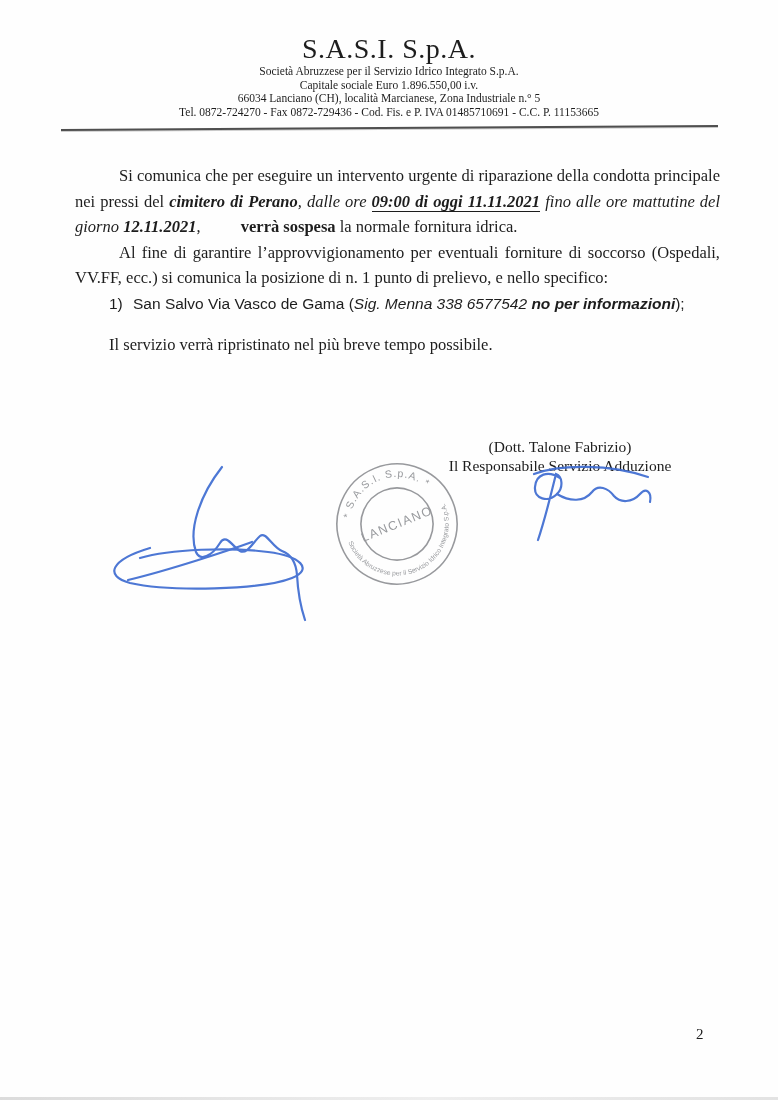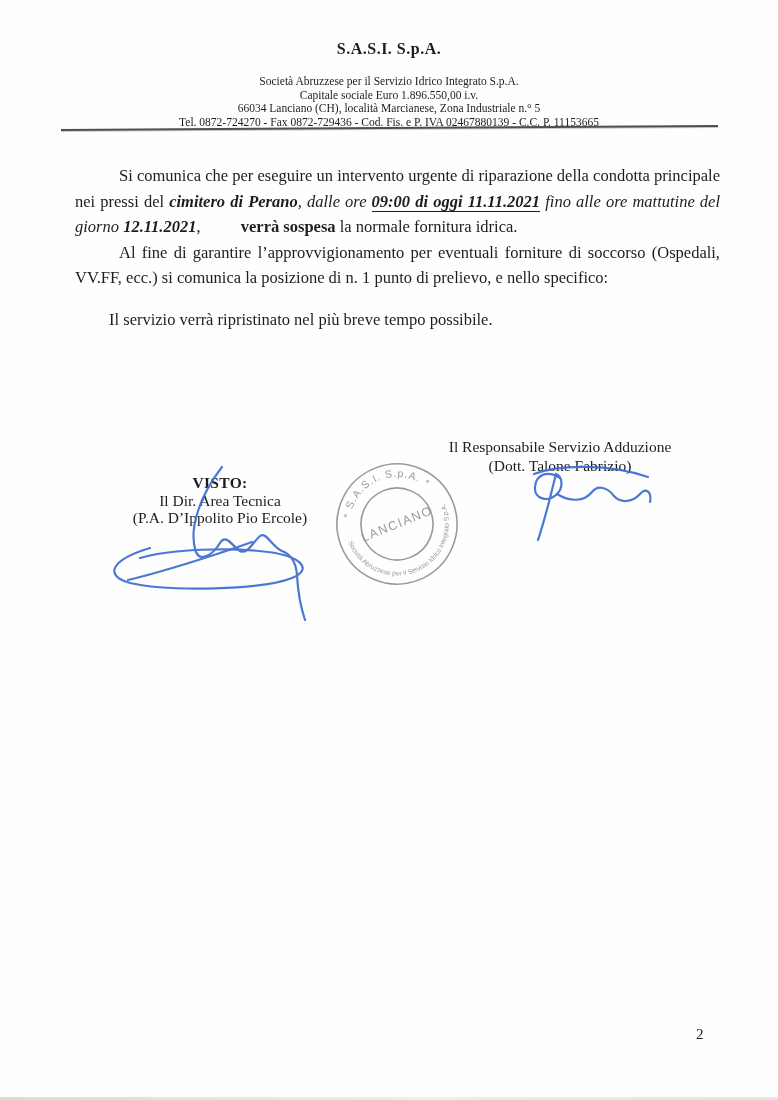--- a/index.html
+++ b/index.html
@@ -2,21 +2,21 @@
 <html><head>
 <meta charset="utf-8">
 <style>
   html,body { margin:0; padding:0; background:#ffffff; }
   .page {
     position:relative; width:778px; height:1100px; background:#fefefe;
     font-family:"Liberation Serif", serif; color:#1d1d1d; overflow:hidden;
   }
   
   .letterhead { position:absolute; top:36px; left:0; width:100%; text-align:center; }
-  .lh-title { font-size:16px; font-weight:700; letter-spacing:.5px; line-height:26px; margin-bottom:13px; }
+  .lh-title { font-size:28px; font-weight:400; letter-spacing:.5px; line-height:26px; margin-bottom:3px; }
   .lh-sub { font-size:11.5px; line-height:13.5px; }
   .rule {
     position:absolute; top:127px; left:61px; width:657px; height:2px;
     background:#4f4f4f; transform:rotate(-0.35deg);
     box-shadow:0 1px 0 rgba(90,90,90,.3);
   }
   
   .bodytext { position:absolute; top:163px; left:75px; width:645px; font-size:16.5px; line-height:25.5px; }
   p.para { margin:0; text-align:justify; text-indent:44px; }
   .i  { font-style:italic; }
@@ -41,41 +41,37 @@
 </head>
 <body>
 
 <div class="page">
 
   <header class="letterhead">
     <div class="lh-title">S.A.S.I. S.p.A.</div>
     <div class="lh-sub">Società Abruzzese per il Servizio Idrico Integrato S.p.A.</div>
     <div class="lh-sub">Capitale sociale Euro 1.896.550,00 i.v.</div>
     <div class="lh-sub">66034 Lanciano (CH), località Marcianese, Zona Industriale n.° 5</div>
-    <div class="lh-sub">Tel. 0872-724270 - Fax 0872-729436 - Cod. Fis. e P. IVA 02467880139 - C.C. P. 11153665</div>
+    <div class="lh-sub">Tel. 0872-724270 - Fax 0872-729436 - Cod. Fis. e P. IVA 01485710691 - C.C. P. 11153665</div>
   </header>
 
   <div class="rule"></div>
 
   <main class="bodytext">
     <p class="para"><span>Si comunica che per eseguire un intervento urgente di riparazione della condotta principale nei pressi del </span><span class="bi">cimitero di Perano</span><span class="i">, </span><span class="i">dalle ore </span><span class="bi u">09:00 di oggi 11.11.2021</span><span class="i"> fino alle ore mattutine del giorno </span><span class="bi">12.11.2021</span><span>, </span><span class="b">verrà sospesa</span><span> la normale fornitura idrica.</span></p>
     <p class="para">Al fine di garantire l’approvvigionamento per eventuali forniture di soccorso (Ospedali, VV.FF, ecc.) si comunica la posizione di n. 1 punto di prelievo, e nello specifico:</p>
+    <div class="list-line"><span class="list-num">1)</span><span>San Salvo Via Vasco de Gama (</span><span class="i">Sig. Menna 338 6577542 </span><span class="bi">no per informazioni</span><span>);</span></div>
     <div class="closing">Il servizio verrà ripristinato nel più breve tempo possibile.</div>
   </main>
 
   <div class="resp-block">
+    <div>(Dott. Talone Fabrizio)</div>
     <div>Il Responsabile Servizio Adduzione</div>
-    <div>(Dott. Talone Fabrizio)</div>
   </div>
 
-  <div class="visto-block">
-    <div class="visto-label">VISTO:</div>
-    <div>Il Dir. Area Tecnica</div>
-    <div>(P.A. D’Ippolito Pio Ercole)</div>
-  </div>
 
   <svg class="stamp-svg" width="126" height="126" viewBox="0 0 126 126">
     <g fill="none" stroke="#8a8c90" stroke-width="1.6">
       <circle cx="63" cy="63" r="60"></circle>
       <circle cx="63" cy="63" r="36"></circle>
     </g>
     <defs>
       <path id="arcTop" d="M 16,63 A 47,47 0 0 1 110,63"></path>
       <path id="arcBottom" d="M 14,45 A 52,52 0 1 0 112,45"></path>
     </defs>

